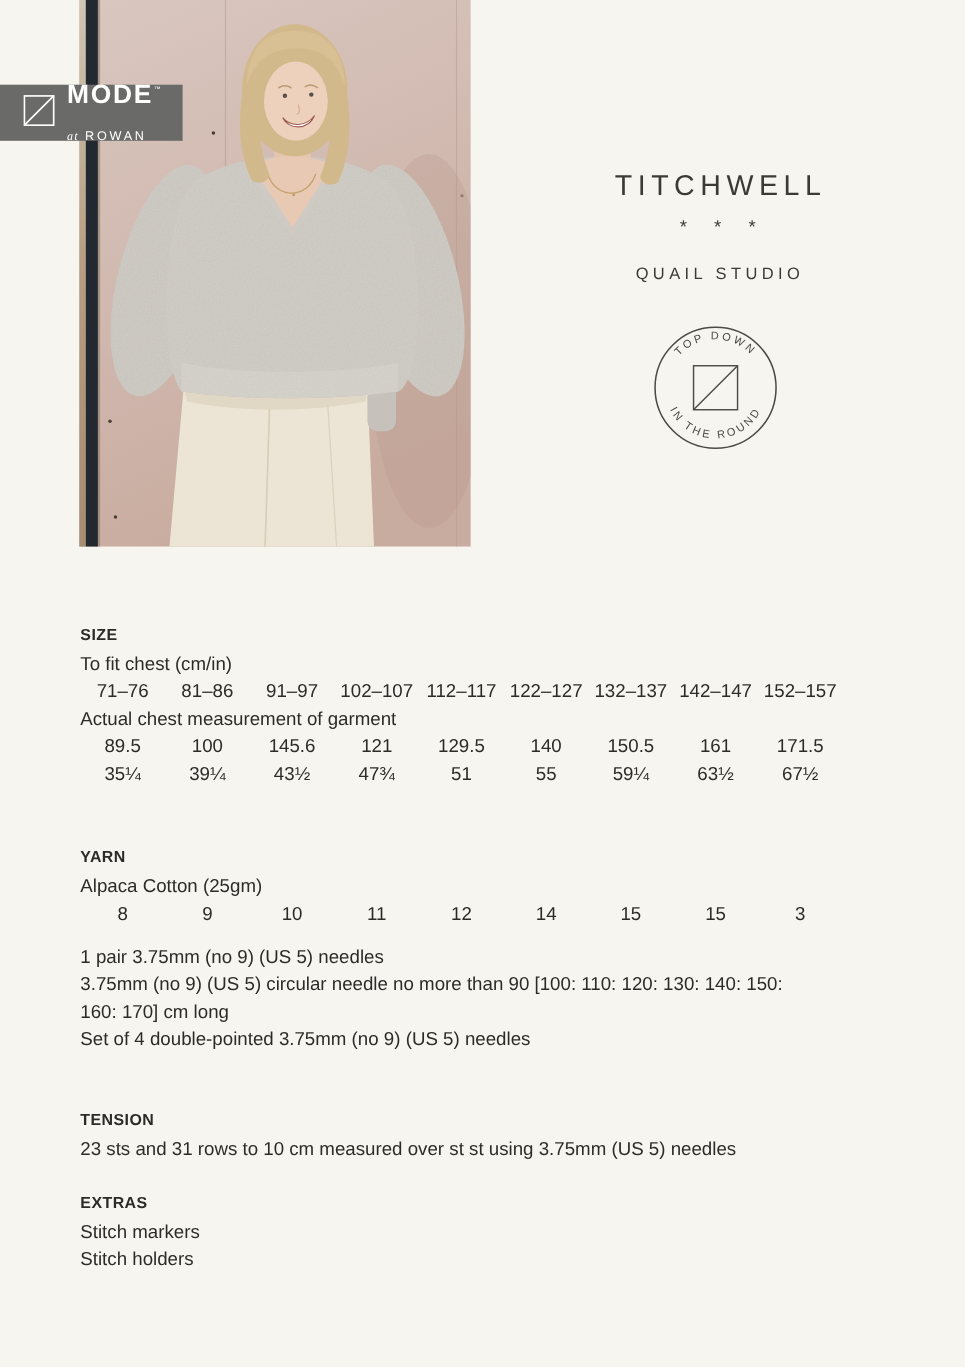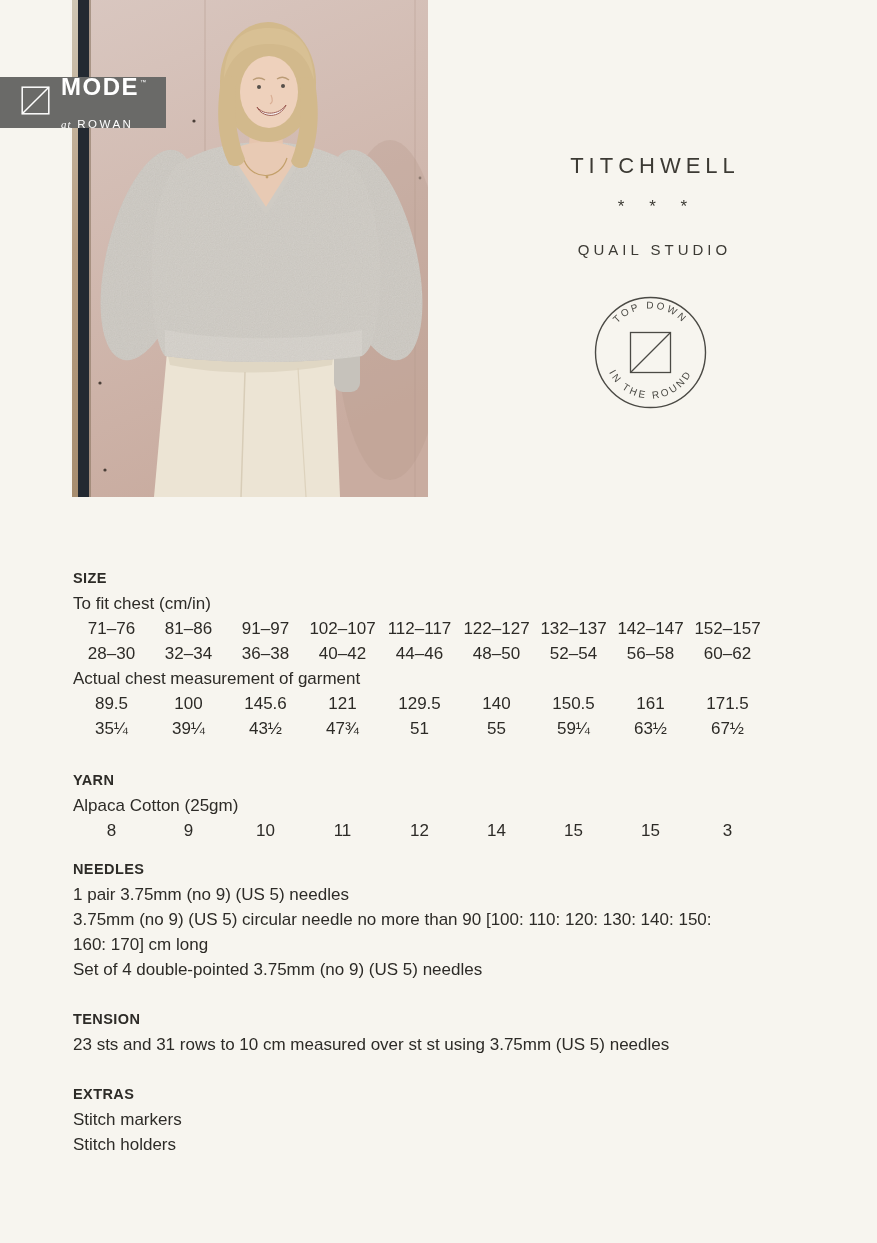--- a/index.html
+++ b/index.html
@@ -17,21 +17,21 @@
     position:absolute;left:0;top:77px;width:166px;height:51px;
     background:#6a6a68;display:flex;align-items:center;justify-content:center;gap:11px;
   }
   .brand-badge .logo-text{line-height:1;color:#fff;}
   .brand-badge .mode{font-size:24px;font-weight:bold;letter-spacing:1.5px;position:relative;}
   .brand-badge .tm{font-size:6px;font-weight:normal;position:relative;top:-11px;left:1px;letter-spacing:0;}
   .brand-badge .sub{margin-top:20px;font-size:11.5px;letter-spacing:2.5px;}
   .brand-badge .sub .at{font-family:"Liberation Serif",serif;font-style:italic;font-size:11px;letter-spacing:1px;text-transform:lowercase;}
   
   .title-block{position:absolute;left:428px;top:0;width:449px;text-align:center;color:#3c3a34;}
-  .title-block .title{position:absolute;top:153px;width:100%;font-size:22px;font-weight:400;letter-spacing:5px;text-indent:5px;}
+  .title-block .title{position:absolute;top:153px;width:100%;font-size:26px;font-weight:400;letter-spacing:5px;text-indent:5px;}
   .title-block .stars{position:absolute;top:197px;width:100%;font-size:17px;letter-spacing:10px;text-indent:10px;color:#3c3a34;}
   .title-block .author{position:absolute;top:241px;width:100%;font-size:15px;letter-spacing:4px;text-indent:4px;}
   
   .roundel{position:absolute;left:593px;top:295px;width:115px;height:115px;}
   .roundel svg{display:block;}
   .roundel text{font-family:"Liberation Sans",sans-serif;font-size:10px;letter-spacing:2.6px;fill:#4b4a45;}
   
   .info{position:absolute;left:73px;width:693px;font-size:17px;line-height:25px;}
   .sec-size{top:527px;} .sec-yarn{top:768px;} .sec-needles{top:857px;}
   .sec-tension{top:1007px;} .sec-extras{top:1082px;}
@@ -161,31 +161,20 @@
     <span>71–76</span>
       <span>81–86</span>
       <span>91–97</span>
       <span>102–107</span>
       <span>112–117</span>
       <span>122–127</span>
       <span>132–137</span>
       <span>142–147</span>
       <span>152–157</span>
   </div>
-  <div class="numrow">
-    <span>28–30</span>
-      <span>32–34</span>
-      <span>36–38</span>
-      <span>40–42</span>
-      <span>44–46</span>
-      <span>48–50</span>
-      <span>52–54</span>
-      <span>56–58</span>
-      <span>60–62</span>
-  </div>
   <div>Actual chest measurement of garment</div>
   <div class="numrow">
     <span>89.5</span>
       <span>100</span>
       <span>145.6</span>
       <span>121</span>
       <span>129.5</span>
       <span>140</span>
       <span>150.5</span>
       <span>161</span>
@@ -214,21 +203,20 @@
       <span>11</span>
       <span>12</span>
       <span>14</span>
       <span>15</span>
       <span>15</span>
       <span>3</span>
   </div>
 </div>
 
 <div class="info sec-needles" style="position:absolute;">
-  <div class="head">NEEDLES</div>
   <div>1 pair 3.75mm (no 9) (US 5) needles</div>
   <div>3.75mm (no 9) (US 5) circular needle no more than 90 [100: 110: 120: 130: 140: 150:</div>
   <div>160: 170] cm long</div>
   <div>Set of 4 double-pointed 3.75mm (no 9) (US 5) needles</div>
 </div>
 
 <div class="info sec-tension" style="position:absolute;">
   <div class="head">TENSION</div>
   <div>23 sts and 31 rows to 10 cm measured over st st using 3.75mm (US 5) needles</div>
 </div>

